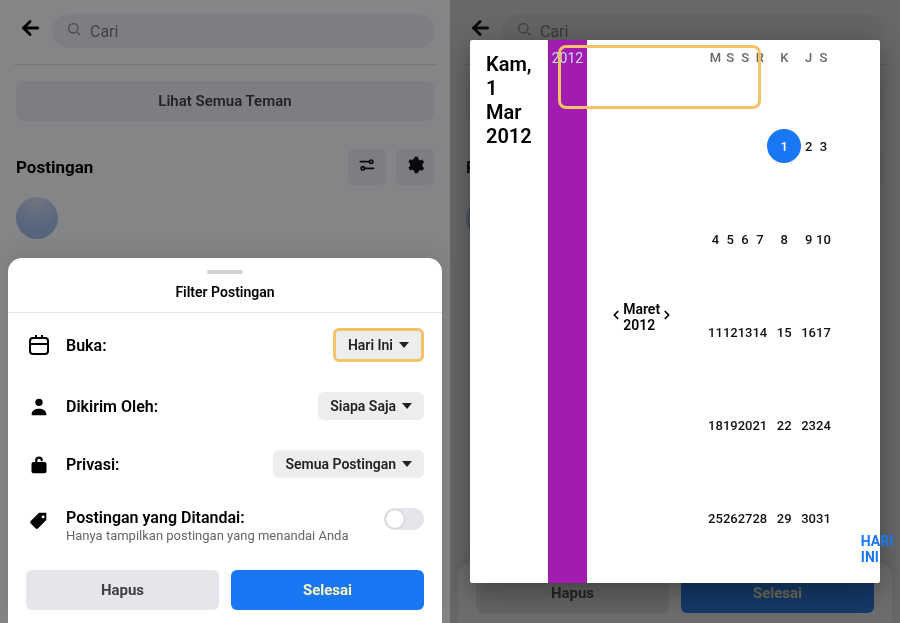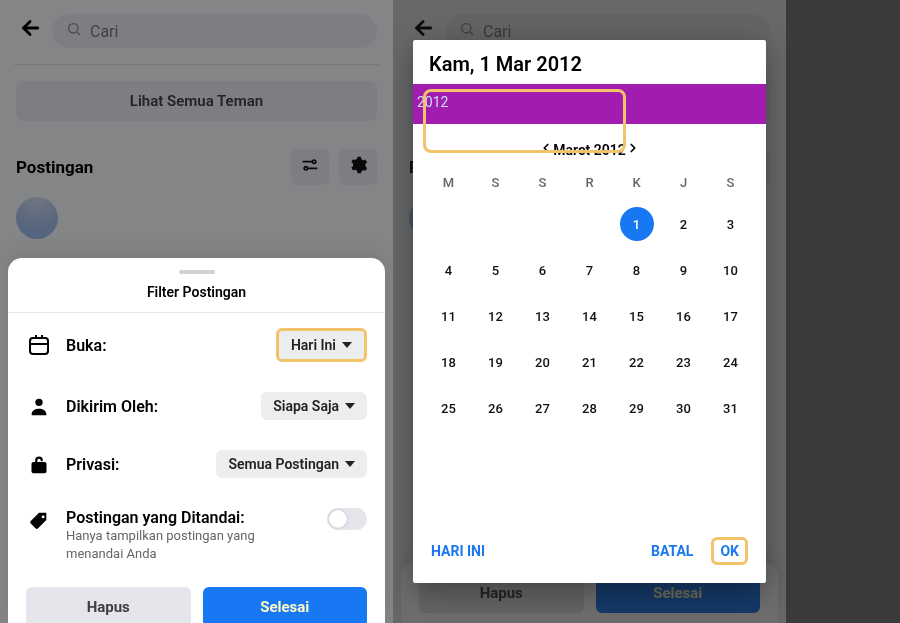--- a/index.html
+++ b/index.html
@@ -1,17 +1,17 @@
 <!DOCTYPE html>
 <html><head>
   <meta charset="utf-8">
   <style>
     *{box-sizing:border-box;margin:0;padding:0;font-family:-apple-system,BlinkMacSystemFont,"Segoe UI",Roboto,Helvetica,Arial,sans-serif}
     body{width:900px;height:623px;overflow:hidden;background:#3a3a3a;position:relative}
-    .stage{display:flex;width:786px;height:623px}
+    .stage{display:flex;width:900px;height:623px}
     .pane{width:450px;height:623px;position:relative;overflow:hidden}
     .pane-left{background:#f0f2f5}
     .pane-right{background:#f0f2f5}
     .dim{position:absolute;inset:0;background:rgba(0,0,0,.45);pointer-events:none}
     .topbar{display:flex;align-items:center;gap:10px;padding:14px 16px}
     .back{font-size:26px;font-weight:700;color:#000;cursor:pointer}
     .search{flex:1;background:#e4e6eb;border-radius:18px;padding:7px 14px;display:flex;align-items:center;gap:8px;color:#777}
     .search svg{width:16px;height:16px}
     .hr{height:1px;background:#d6d8db;margin:2px 14px 16px}
     .see-all{margin:0 16px;background:#e4e6eb;border-radius:8px;text-align:center;padding:11px 0;font-weight:600;font-size:15px;color:#404040}
@@ -34,21 +34,21 @@
     .hl{border:3px solid #f3c36a;border-radius:6px}
     .tagged .label2{font-size:16px;font-weight:600}
     .tagged .sub{font-size:13px;color:#666;line-height:1.35}
     .toggle{width:40px;height:22px;border-radius:12px;background:#e4e6eb;position:relative}
     .toggle .knob{width:18px;height:18px;border-radius:50%;background:#fff;position:absolute;top:2px;left:2px;box-shadow:0 0 2px rgba(0,0,0,.3)}
     .sheet-actions{display:flex;gap:12px;margin-top:10px}
     .btn{flex:1;height:40px;border-radius:6px;display:flex;align-items:center;justify-content:center;font-weight:700;font-size:15px;cursor:pointer}
     .btn-sec{background:#e4e6eb;color:#404040}
     .btn-pri{background:#1877f2;color:#fef9c3}
     
-    .picker{position:absolute;left:20px;right:20px;top:40px;bottom:40px;background:#fff;border-radius:2px;box-shadow:0 8px 30px rgba(0,0,0,.35);z-index:10;display:flex;flex-direction:column}
+    .picker{position:absolute;left:20px;right:20px;top:40px;bottom:40px;background:#fff;border-radius:2px;box-shadow:0 8px 30px rgba(0,0,0,.35);z-index:10;display:flex;flex-direction:row}
     .picker-title{font-size:20px;font-weight:600;padding:12px 16px 8px}
     .picker-head{background:#a21caf;color:#fff;padding:10px 4px 14px;position:relative}
     .picker-head .yr{font-size:14px;color:#c9defc}
     .picker-head .dd{font-size:28px;font-weight:600;line-height:1.15}
     .head-hl{position:absolute;top:5px;left:10px;width:203px;height:64px;border:3px solid #f3c36a;border-radius:8px;pointer-events:none}
     .month-nav{display:flex;align-items:center;justify-content:center;padding:16px 22px 6px;font-size:14px;font-weight:600}
     .month-nav .chev{font-size:16px;font-weight:900;cursor:pointer}
     .grid{display:grid;grid-template-columns:repeat(7,1fr);text-align:center;padding:4px 12px 0;font-size:13px;row-gap:10px}
     .dow{color:#666;font-weight:500;padding:6px 0}
     .cell{height:36px;display:flex;align-items:center;justify-content:center;font-weight:500;color:#111}

